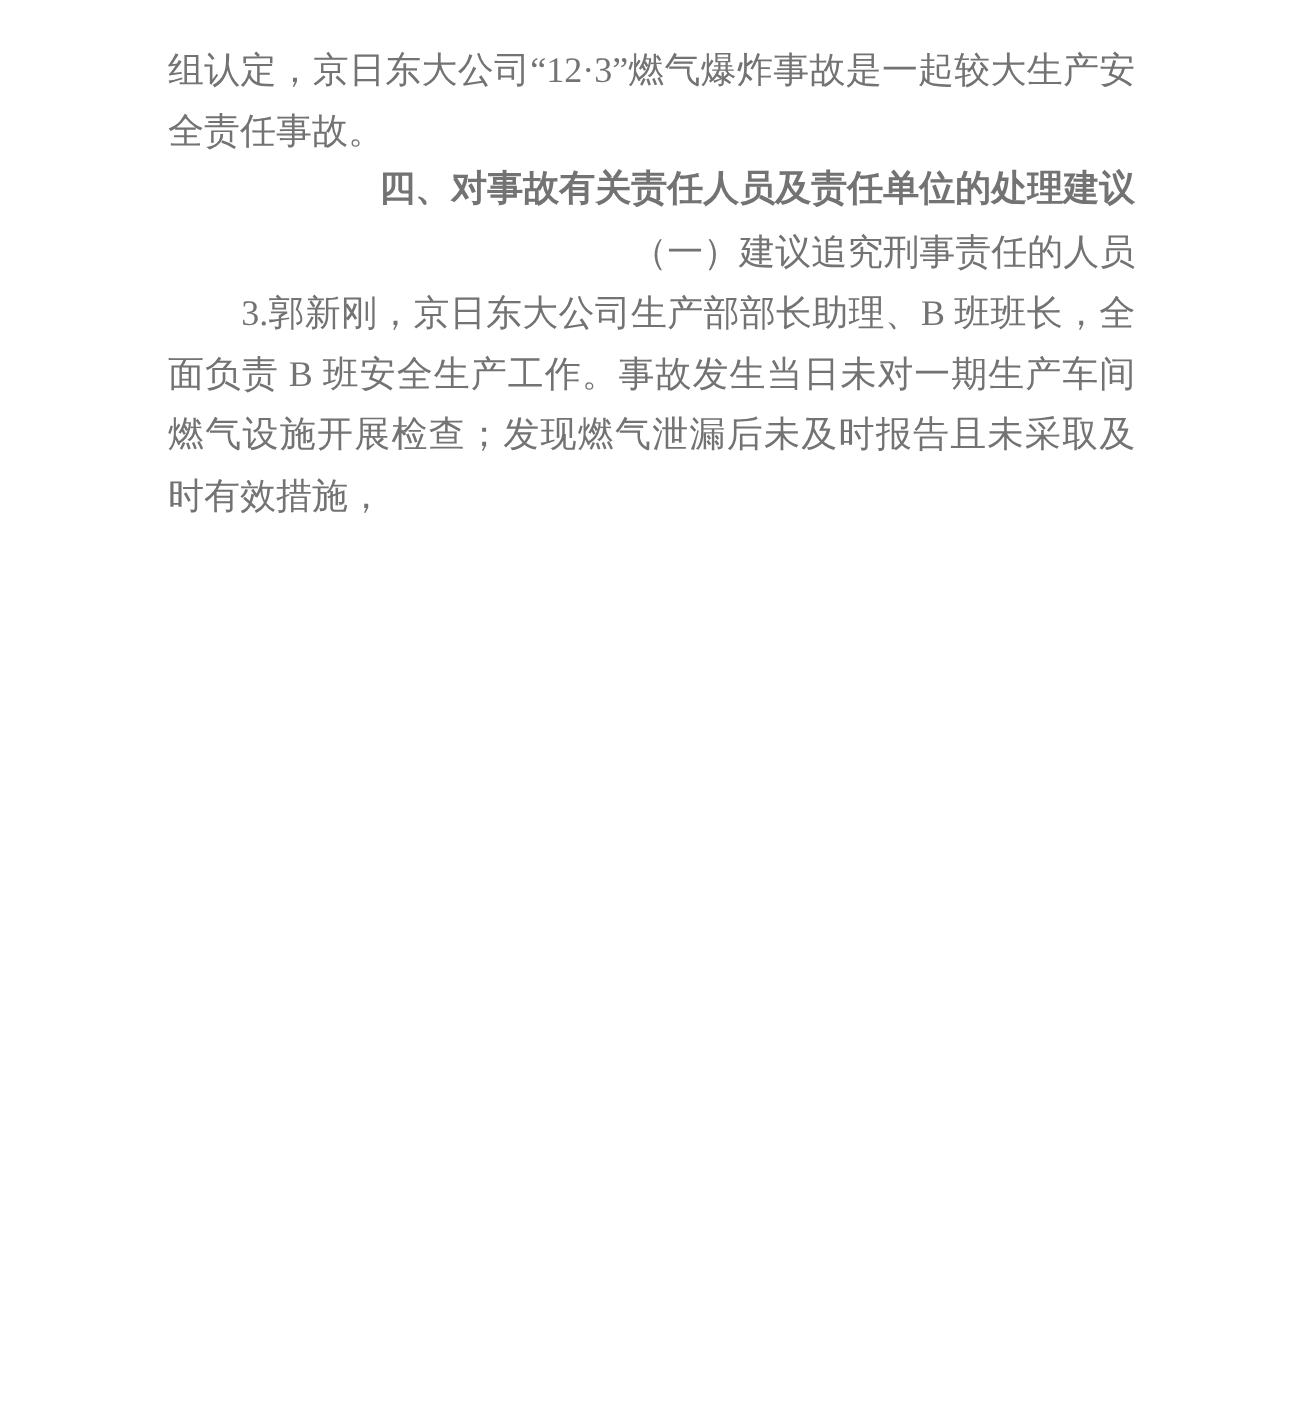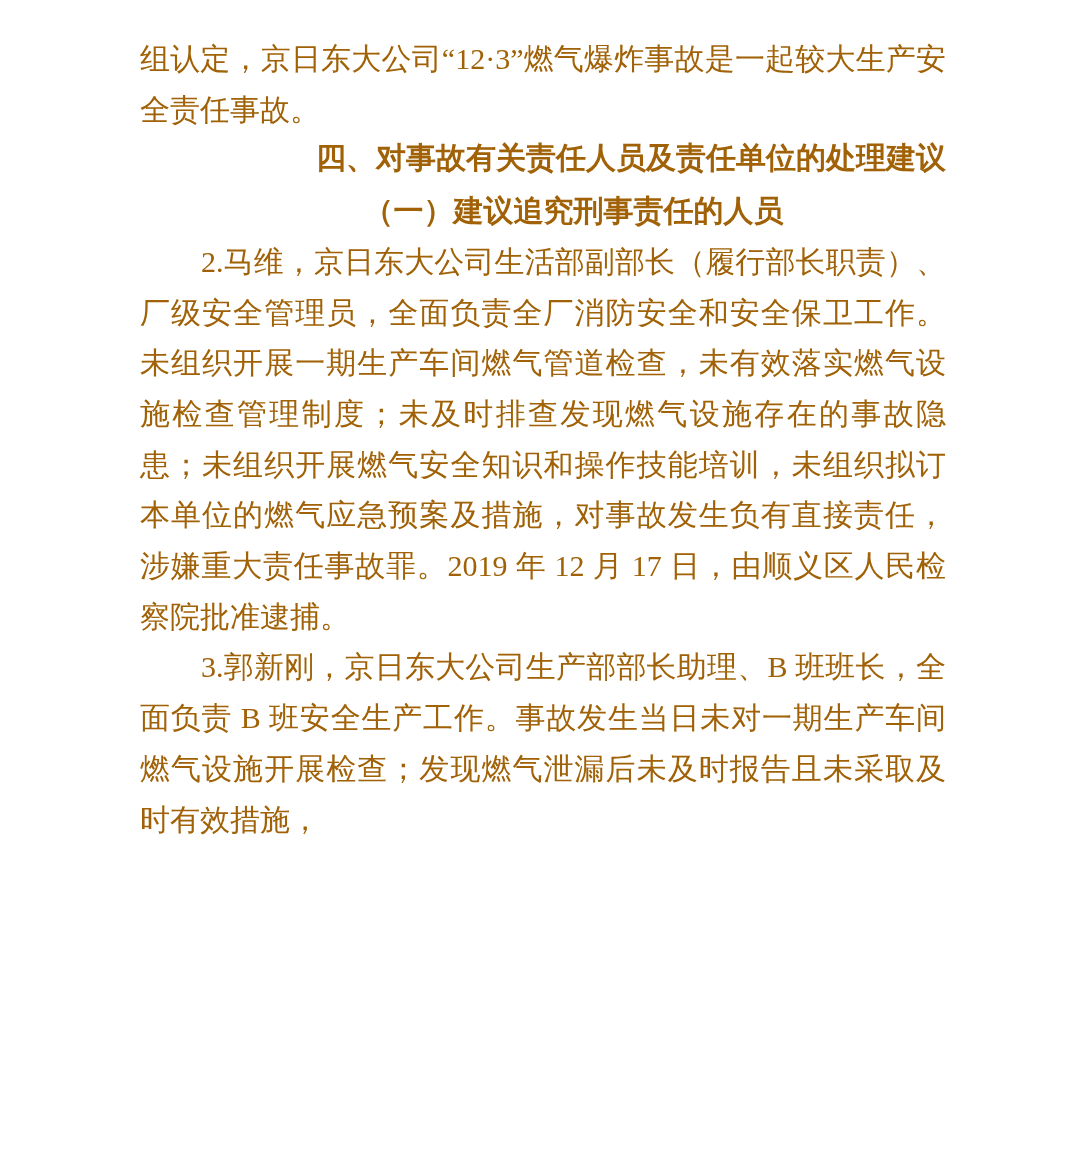--- a/index.html
+++ b/index.html
@@ -15,42 +15,41 @@
     overflow: hidden;
     box-sizing: border-box;
     padding: 34px 134px 0 140px;
   }
   .doc-text p {
     margin: 0;
     padding: 0;
     font-family: "Liberation Serif", "DejaVu Serif", serif;
     font-size: 30px;
     line-height: 50.7px;
-    color: #a16207;
+    color: #737373;
     text-align: justify;
     text-justify: inter-ideograph;
     word-break: break-all;
   }
   .doc-text p.indent {
     text-indent: 61px;
   }
   .doc-text p.h1 {
     font-family: Liberation Mono, monospace;
     font-weight: 700;
     text-align: right;
   }
   .doc-text p.h2 {
-    font-weight: 700;
-    text-align: center;
+    font-weight: 400;
+    text-align: right;
   }
 </style>
 </head>
 <body>
 
 <div class="page">
   <div class="doc-text">
     <p>组认定，京日东大公司“12·3”燃气爆炸事故是一起较大生产安全责任事故。</p>
     <p class="h1 indent">四、对事故有关责任人员及责任单位的处理建议</p>
     <p class="h2 indent">（一）建议追究刑事责任的人员</p>
-    <p class="indent">2.马维，京日东大公司生活部副部长（履行部长职责）、厂级安全管理员，全面负责全厂消防安全和安全保卫工作。未组织开展一期生产车间燃气管道检查，未有效落实燃气设施检查管理制度；未及时排查发现燃气设施存在的事故隐患；未组织开展燃气安全知识和操作技能培训，未组织拟订本单位的燃气应急预案及措施，对事故发生负有直接责任，涉嫌重大责任事故罪。2019 年 12 月 17 日，由顺义区人民检察院批准逮捕。</p>
     <p class="indent">3.郭新刚，京日东大公司生产部部长助理、B 班班长，全面负责 B 班安全生产工作。事故发生当日未对一期生产车间燃气设施开展检查；发现燃气泄漏后未及时报告且未采取及时有效措施，</p>
   </div>
 </div>
 
 </body></html>

